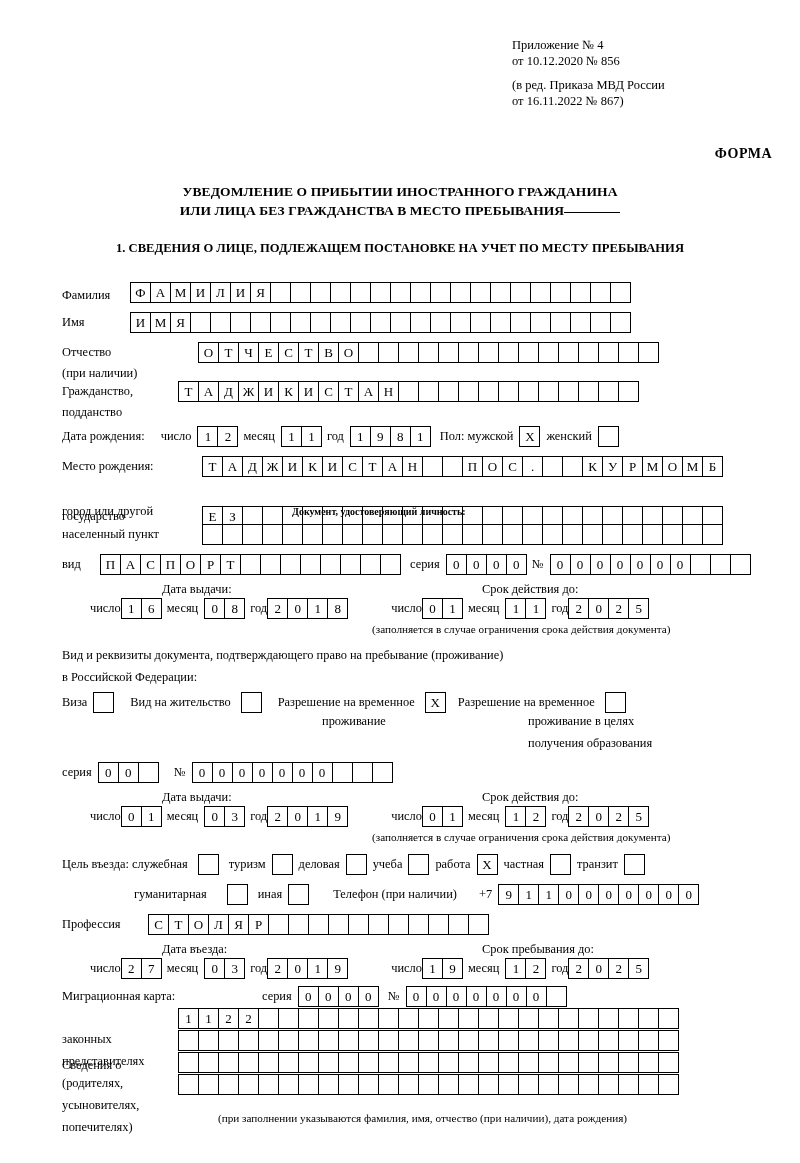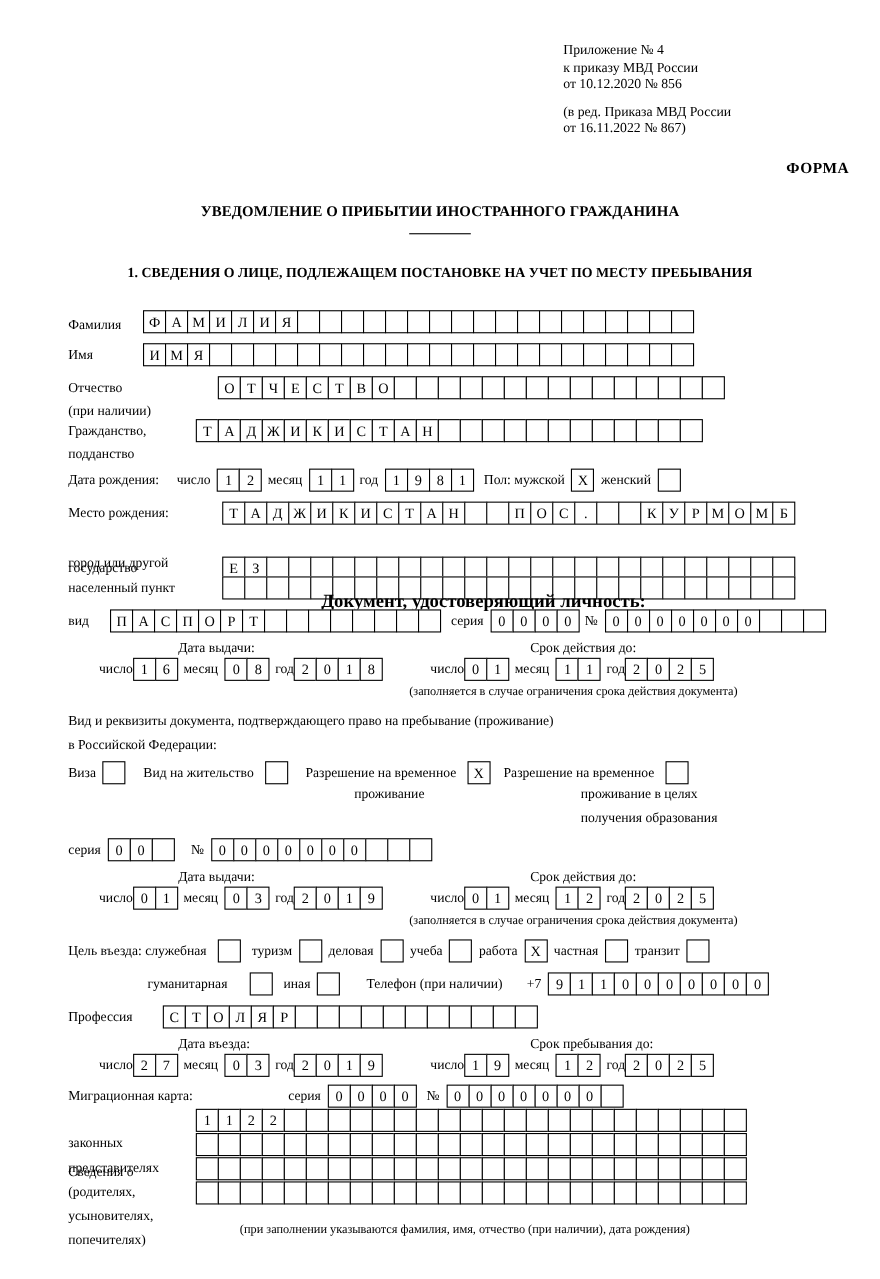--- a/index.html
+++ b/index.html
@@ -117,31 +117,30 @@
     font-size: 11.2px;
   }
 </style>
 </head>
 <body>
 
 <div class="page">
 
   <div class="hdr">
     <div>Приложение № 4</div>
-    <div>к приказу МВД России</div>
     <div>от 10.12.2020 № 856</div>
     <div class="grp2">(в ред. Приказа МВД России</div>
     <div>от 16.11.2022 № 867)</div>
   </div>
 
   <div class="form-word">ФОРМА</div>
 
   <div class="title">
     <div>УВЕДОМЛЕНИЕ О ПРИБЫТИИ ИНОСТРАННОГО ГРАЖДАНИНА</div>
-    <div class="ln2"><span class="blank"></span></div>
+    <div class="ln2"><span>ИЛИ ЛИЦА БЕЗ ГРАЖДАНСТВА В МЕСТО ПРЕБЫВАНИЯ</span><span class="blank"></span></div>
   </div>
 
   <div class="section1">1. СВЕДЕНИЯ О ЛИЦЕ, ПОДЛЕЖАЩЕМ ПОСТАНОВКЕ НА УЧЕТ ПО МЕСТУ ПРЕБЫВАНИЯ</div>
 
   <div class="row" style="top:282px; left:62px;align-items:flex-end;">
     <span class="lbl" style="width:68px;">Фамилия</span>
     <span class="boxes" id="bx-surname">
         <span class="bx">Ф</span>
         <span class="bx">А</span>
         <span class="bx">М</span>
@@ -391,21 +390,21 @@
         <span class="bx"></span>
         <span class="bx"></span>
         <span class="bx"></span>
         <span class="bx"></span>
         <span class="bx"></span>
         <span class="bx"></span>
         <span class="bx"></span>
       </span>
   </div>
 
-  <div class="row bold" style="top:537px; left:292px; font-size:17px;">Документ, удостоверяющий личность:</div>
+  <div class="row bold" style="top:506px; left:292px; font-size:10px;">Документ, удостоверяющий личность:</div>
 
   <div class="row" style="top:554px; left:62px;">
     <span class="lbl" style="width:38px;">вид</span>
     <span class="boxes" id="bx-dockind">
         <span class="bx">П</span>
         <span class="bx">А</span>
         <span class="bx">С</span>
         <span class="bx">П</span>
         <span class="bx">О</span>
         <span class="bx">Р</span>

